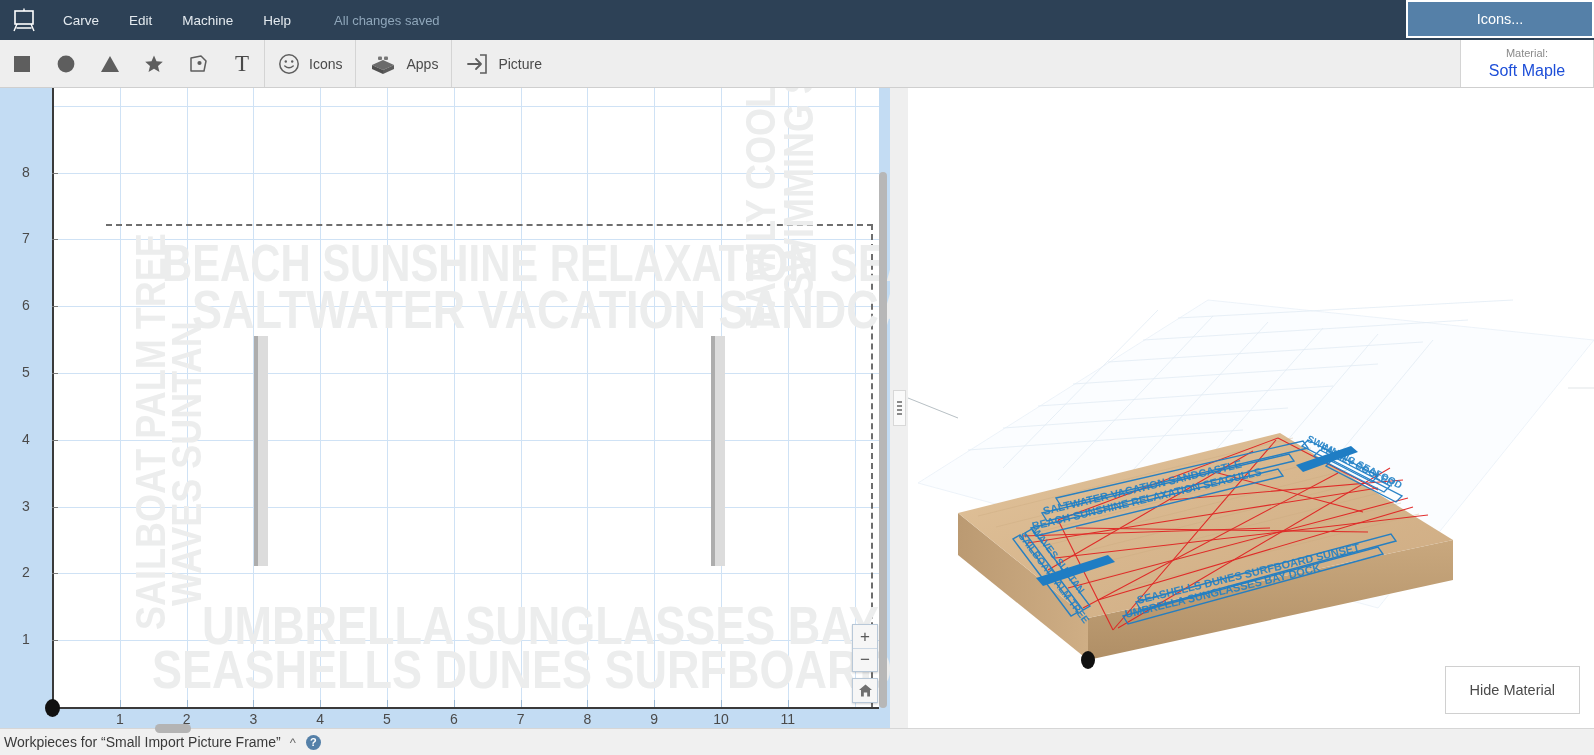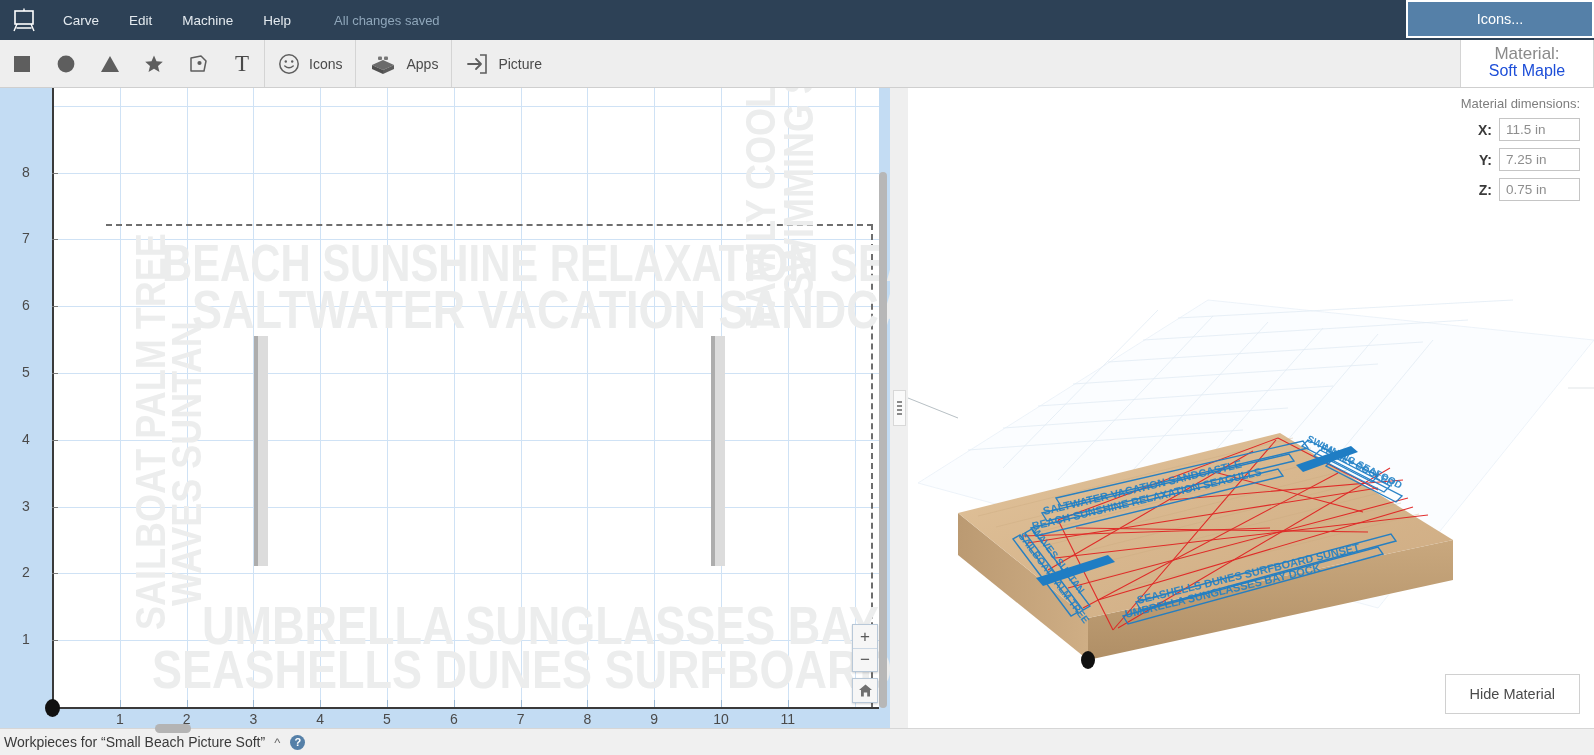--- a/index.html
+++ b/index.html
@@ -83,21 +83,21 @@
     margin-left: auto; display: flex; align-items: stretch;
     border-left: 1px solid #d4d4d4;
   }
   .setting-box {
     width: 133px; background: #ffffff;
     border-right: 1px solid #d4d4d4;
     display: flex; flex-direction: column;
     align-items: center; justify-content: center;
     cursor: pointer;
   }
-  .setting-label { font-size: 17px; color: #8a8a8a; line-height: 15px; }
+  .setting-label { font-size: 11px; color: #8a8a8a; line-height: 15px; }
   .setting-value { font-size: 16px; color: #1d4ed8; line-height: 20px; }
   .cut-settings {
     width: 114px;
     display: flex; align-items: center; justify-content: center;
     font-size: 14.5px; color: #3a3a3a;
     cursor: pointer; background: #eeeeee;
   }
 
   
   .main { position: absolute; top: 88px; left: 0; width: 1594px; height: 640px; }
@@ -241,21 +241,21 @@
     font-size: 13.5px; color: #8e8e8e;
     padding: 0 6px;
     font-family: "Liberation Sans", sans-serif;
   }
 
   .pv-bottom {
     position: absolute; right: 14px; bottom: 14px;
     display: flex; align-items: stretch;
   }
   .pv-btn {
-    height: 40px; padding: 0 24px;
+    height: 48px; padding: 0 24px;
     border: 1px solid #d0d0d0; background: #ffffff;
     display: flex; align-items: center; justify-content: center; gap: 8px;
     font-size: 14.5px; color: #4a4a4a; cursor: pointer;
   }
   .pv-btn + .pv-btn { border-left: none; }
 
   
   .statusbar {
     position: absolute; left: 0; bottom: 0;
     width: 1594px; height: 27px;
@@ -593,42 +593,27 @@
         <text x="110" y="448" font-size="10" transform="rotate(53 110 448)">SAILBOAT PALM TREE</text>
         <text x="124" y="443" font-size="10" transform="rotate(53 124 443)">WAVES SUNTAN</text>
       </g>
 
       <path d="M128 490 L200 467 L207 474 L135 498 Z" fill="#1f7dc4"></path>
       <path d="M388 377 L443 358 L450 364 L395 384 Z" fill="#1f7dc4"></path>
 
       <ellipse cx="180" cy="572" rx="7" ry="9" fill="#101010"></ellipse>
     </svg>
 
-    <div class="matdim">
-      <div class="matdim-title">Material dimensions:</div>
-      <div class="dimrow">
-        <span class="dl">X:</span>
-        <input type="text" value="11.5 in" style="">
-      </div>
-      <div class="dimrow">
-        <span class="dl">Y:</span>
-        <input type="text" value="7.25 in" style="">
-      </div>
-      <div class="dimrow">
-        <span class="dl">Z:</span>
-        <input type="text" value="0.75 in" style="">
-      </div>
-    </div>
 
     <div class="pv-bottom">
       <div class="pv-btn">
         <span>Hide Material</span>
       </div>
     </div>
   </div>
 </div>
 
 <div class="statusbar">
   <div class="sb-handle"></div>
-  <span class="sb-text">Workpieces for “Small Beach Picture Soft”</span>
+  <span class="sb-text">Workpieces for “Small Import Picture Frame”</span>
   <span class="sb-caret">^</span>
   <span class="help-dot">?</span>
 </div>
 
 </body></html>

